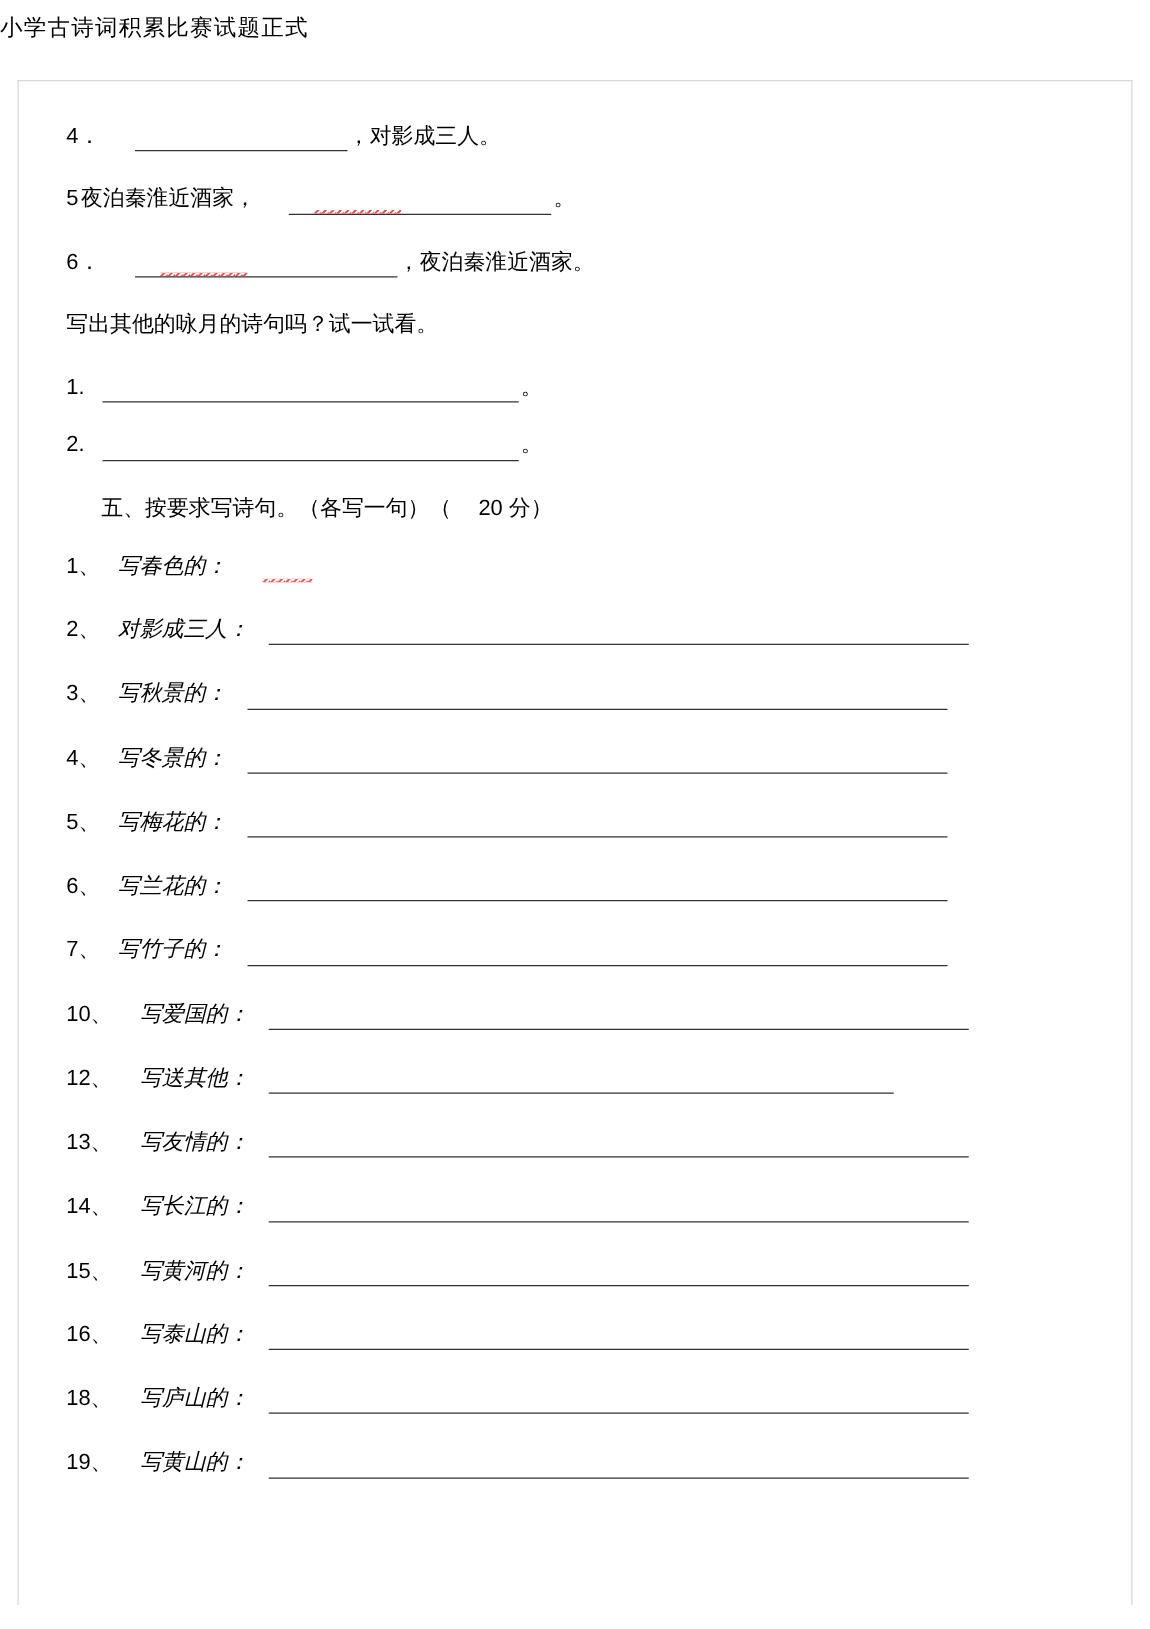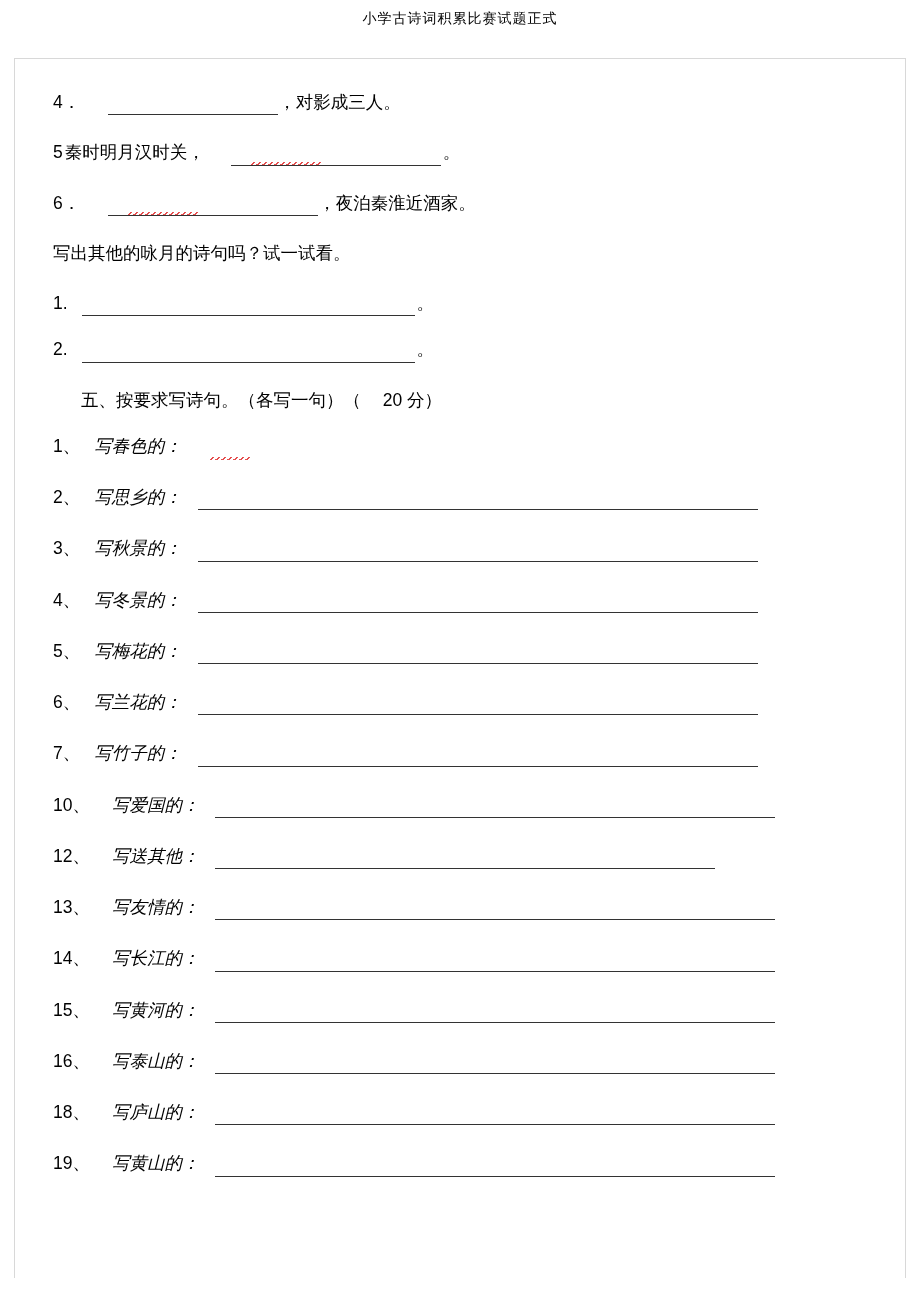--- a/index.html
+++ b/index.html
@@ -4,22 +4,21 @@
 <style>
   * { box-sizing: border-box; }
   body {
     margin: 0;
     background: #ffffff;
     font-family: "Microsoft YaHei", "SimSun", Arial, sans-serif;
     color: #000;
     width: 920px;
   }
   .header {
-    text-align: center;
-    font-size: 14px;
+    font-size: 18px;
     padding-top: 10px;
     letter-spacing: 1px;
   }
   .page {
     margin: 30px 14px 0 14px;
     border: 1px solid #d8d8d8;
     border-bottom: none;
     padding: 30px 38px 22px 38px;
     font-size: 17.5px;
     line-height: 1.5;
@@ -99,21 +98,21 @@
 
   <div class="row">
     <span class="lbl num">4．</span>
     <span class="space-md"></span>
     <span class="blank w170"></span>
     <span class="lbl">，对影成三人。</span>
   </div>
 
   <div class="row">
     <span class="lbl num">5</span>
-    <span class="lbl">秦时明月汉时关，</span>
+    <span class="lbl">夜泊秦淮近酒家，</span>
     <span class="space-md"></span>
     <span class="errmark small">
       <span class="blank w200"></span>
     </span>
     <span class="lbl punct">。</span>
   </div>
 
   <div class="row">
     <span class="lbl num">6．</span>
     <span class="space-md"></span>
@@ -153,21 +152,21 @@
     <span class="label">写春色的：</span>
     <span class="line">
       <span class="errmark tiny">
         <span class="blank"></span>
       </span>
     </span>
   </div>
 
   <div class="list-row">
     <span class="no">2、</span>
-    <span class="label">写思乡的：</span>
+    <span class="label">对影成三人：</span>
     <span class="line"><span class="blank"></span></span>
   </div>
 
   <div class="list-row">
     <span class="no">3、</span>
     <span class="label">写秋景的：</span>
     <span class="line"><span class="blank"></span></span>
   </div>
 
   <div class="list-row">

